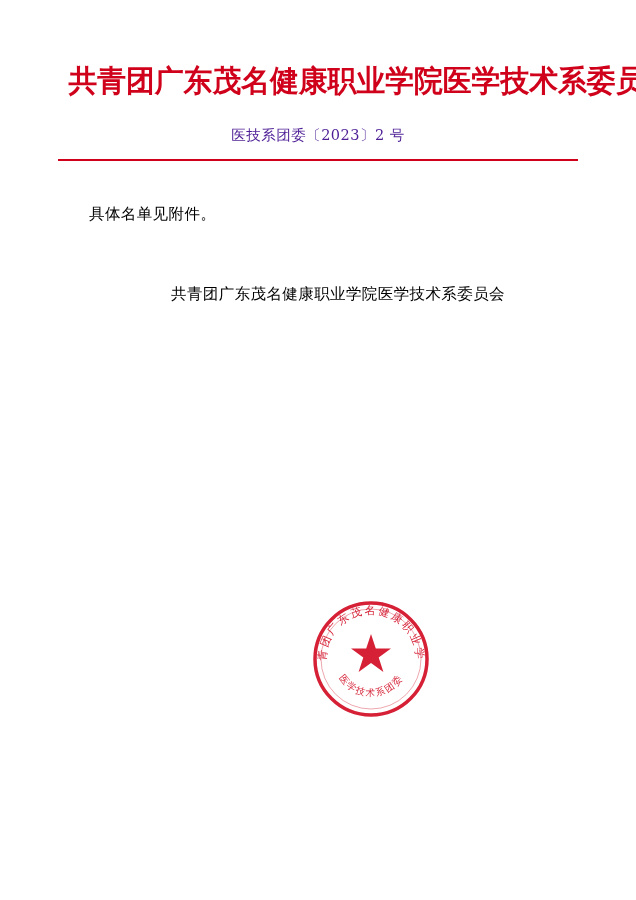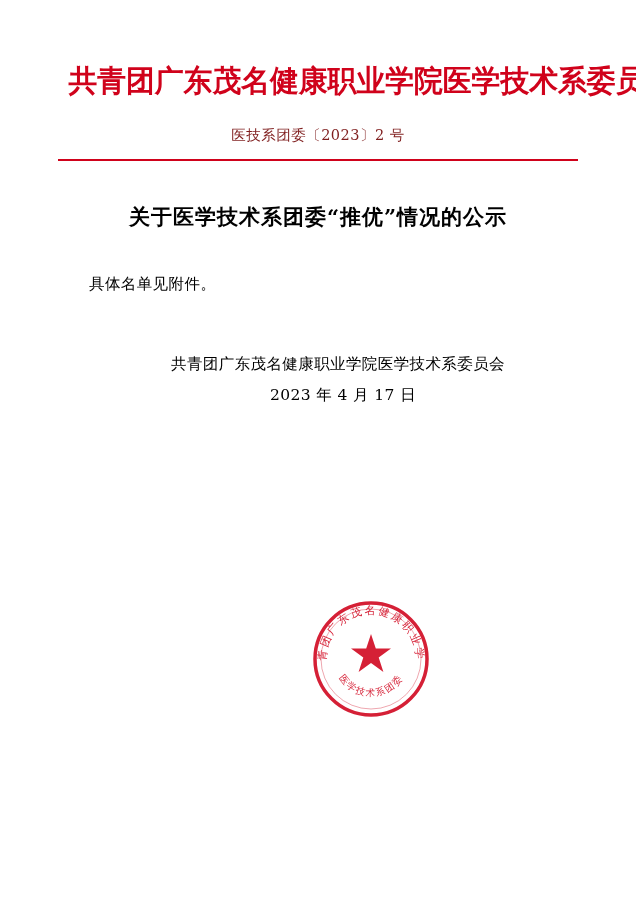--- a/index.html
+++ b/index.html
@@ -34,21 +34,21 @@
     font-weight: bold;
     font-size: 30px;
     letter-spacing: 0px;
     line-height: 1.25;
     white-space: nowrap;
     transform: scaleX(0.96);
   }
   .doc-number {
     margin-top: 26px;
     font-size: 14.5px;
-    color: #7f1d1d;
+    color: #4c1d95;
     letter-spacing: 0.5px;
     font-family: "DejaVu Serif", "Liberation Serif", serif;
   }
   .red-rule {
     margin: 14px auto 0 auto;
     width: 520px;
     height: 2.5px;
     background: #d0021b;
   }
 
@@ -119,30 +119,28 @@
 <body>
 
 <div class="page">
 
   <div class="doc-header">
     <div class="org-title">共青团广东茂名健康职业学院医学技术系委员会</div>
     <div class="doc-number">医技系团委〔2023〕2 号</div>
     <div class="red-rule"></div>
   </div>
 
-  <div class="doc-title">关于医学技术系团委“推优”情况的公示</div>
 
   <div class="body-block">
     <p class="para">具体名单见附件。</p>
   </div>
 
 
   <div class="sign-block">
     <div>共青团广东茂名健康职业学院医学技术系委员会</div>
-    <div class="sign-date">2023 年 4 月 17 日</div>
   </div>
 
   <div class="seal">
     <svg viewBox="0 0 122 122" width="122" height="122" aria-hidden="true">
       <defs>
         <path id="sealArcTop" d="M 16,61 A 45,45 0 0 1 106,61"></path>
         <path id="sealArcBottom" d="M 24,61 A 37,37 0 0 0 98,61"></path>
       </defs>
       <circle cx="61" cy="61" r="56" fill="none" stroke="#d0021b" stroke-width="3.5"></circle>
       <circle cx="61" cy="61" r="50" fill="none" stroke="#d0021b" stroke-width="0.8" opacity="0.5"></circle>

